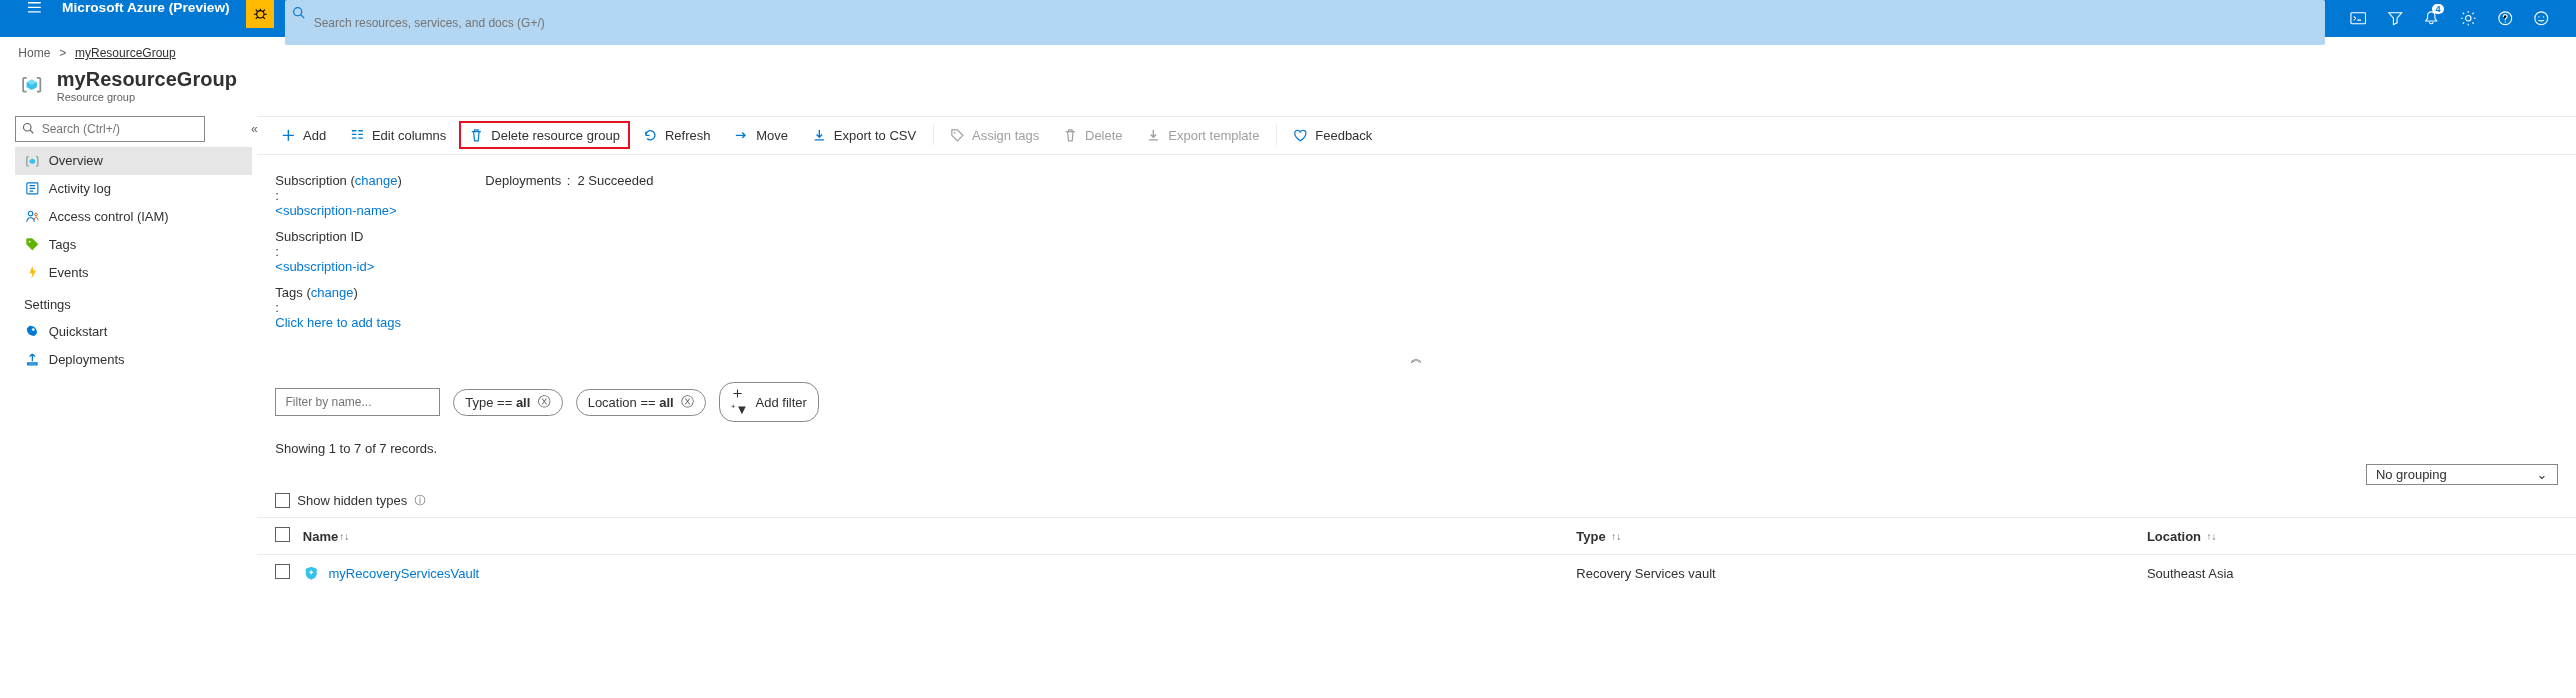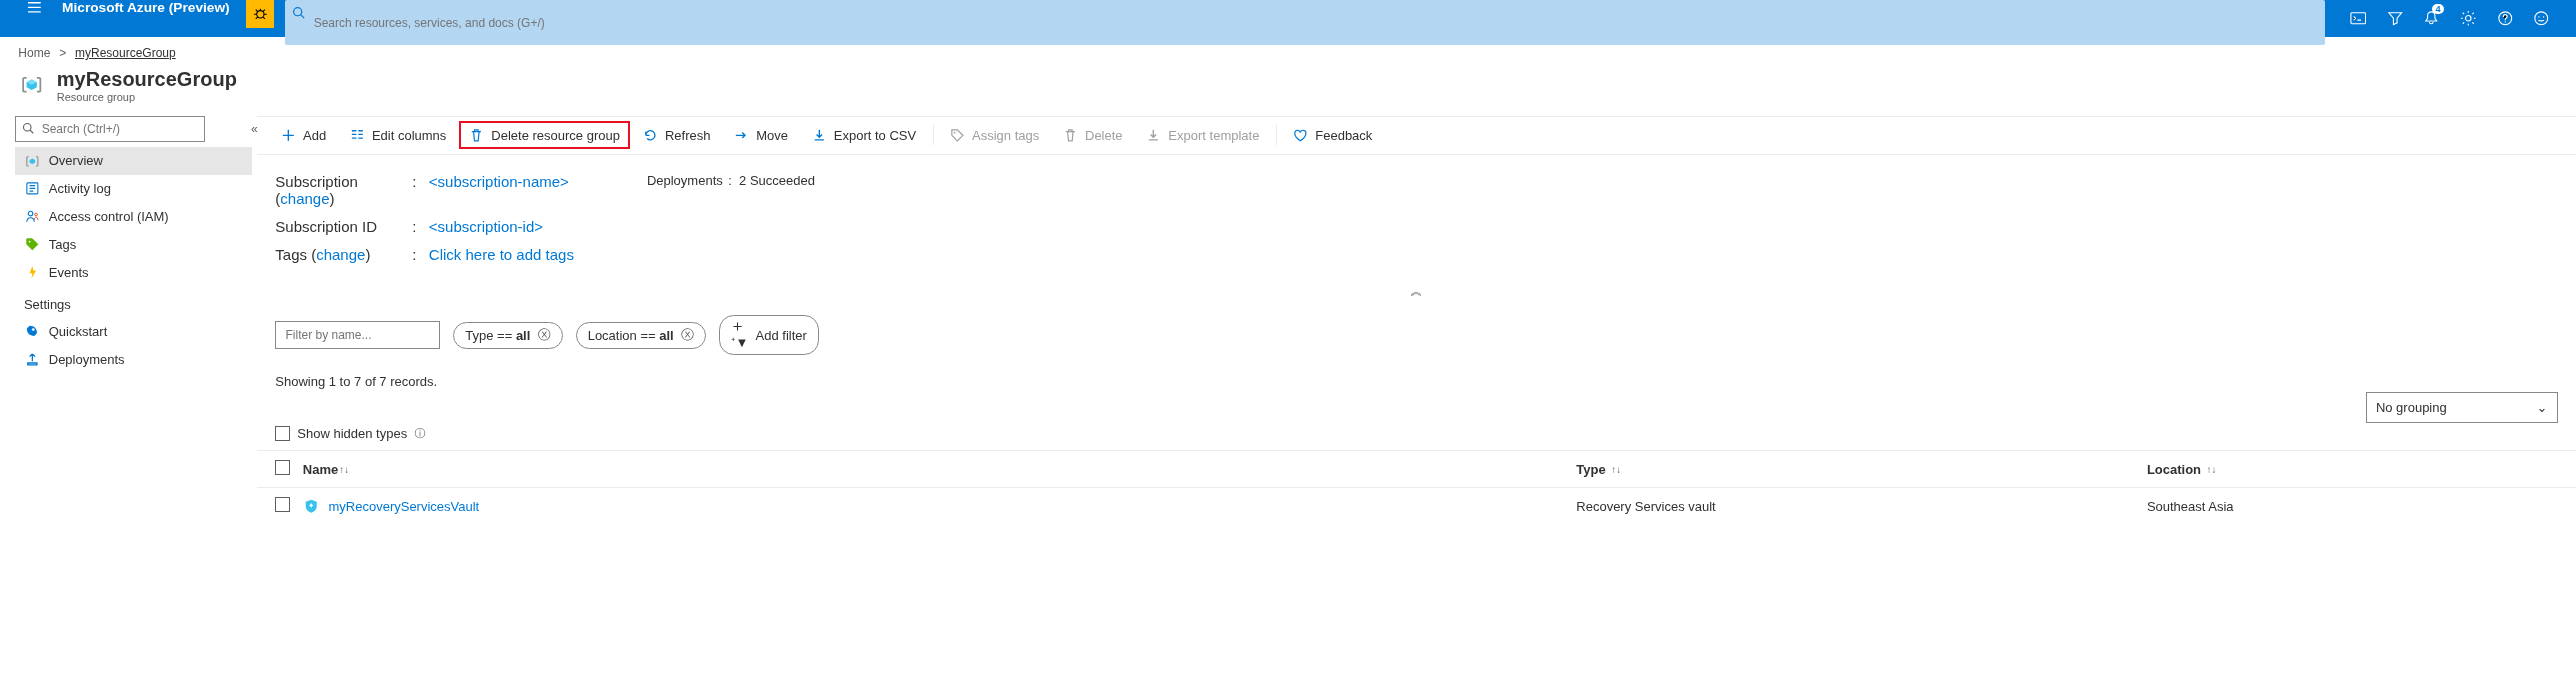--- a/index.html
+++ b/index.html
@@ -43,39 +43,39 @@
   .content { flex:1; border-top: 0.9px solid #edebe9; position: relative; }
   .toolbar { display:flex; align-items:center; gap: 1.8px; padding: 3.7px 13px; border-bottom: 0.9px solid #edebe9; flex-wrap:wrap;}
   .toolbar .tbtn { display:flex; align-items:center; gap:7.3px; padding: 7.3px 11px; cursor:pointer; color:#323130; font-size:13px; }
   .toolbar .tbtn .ic { color:#0078d4; }
   .toolbar .tbtn.disabled { color: #a19f9d; }
   .toolbar .tbtn.disabled .ic { color:#a19f9d; }
   .toolbar .sep { width:0.9px; height:20px; background:#edebe9; margin:0 3.7px; }
   .toolbar .highlight { border: 2.7px solid #e81123; padding: 4.6px 8.2px !important; }
   
   .summary { padding: 13px 18.3px; display:flex; gap: 73px; }
-  .summary-left .row { display:flex; padding: 5.5px 0; font-size:15px; }
+  .summary-left .row { display:flex; padding: 5.5px 0; font-size:13px;flex-direction:column; }
   .summary-left .label { width: 137px; }
   .summary-left .colon { width: 16.5px; }
   .summary-left .val.link, a.link { color:#0078d4; cursor:pointer; }
   .summary-right .row { display:flex; padding:5.5px 0; font-size:13px;}
   .summary-right .label { margin-right:5.5px;}
   .expand-arrow { text-align:center; color:#605e5c; cursor:pointer; padding: 1.8px 0 9.2px 0; }
   
   .filter-row { display:flex; align-items:center; gap:13px; padding: 5.5px 18.3px; }
   .filter-row .filter-input { height:27.5px; width:165px; border:0.9px solid #8a8886; padding:0 9.2px; font-size:12px; }
   .pill { border:0.9px solid #8a8886; border-radius:14.7px; padding: 3.7px 11px; font-size:13px; display:flex; align-items:center; gap:7.3px; cursor:pointer; }
   .pill .x { color:#605e5c; }
   .pill strong { font-weight:600; }
   .pill.addf .ic { color:#323130; }
   
   .info-row { display:flex; align-items:center; gap:18.3px; padding: 13px 18.3px 9.2px 18.3px; justify-content:space-between;}
   .info-row .left { display:flex; align-items:flex-start; gap:37px; font-size:13px;flex-direction:column; }
   .checkbox-square { width:14.7px; height:14.7px; border:0.9px solid #605e5c; display:inline-block; }
-  .grouping-select { width:192px; height:31px; border:0.9px solid #8a8886; padding:0 9.2px; display:flex; align-items:center; justify-content:space-between; font-size:13px; cursor:pointer;}
+  .grouping-select { width:192px; height:21px; border:0.9px solid #8a8886; padding:0 9.2px; display:flex; align-items:center; justify-content:space-between; font-size:13px; cursor:pointer;}
   
   .table-head { display:flex; padding: 9.2px 18.3px; border-top:0.9px solid #edebe9; border-bottom:0.9px solid #edebe9; font-size:13px; font-weight:600; align-items:center;}
   .table-head .col-cb { width:27.5px; }
   .table-head .col-name { flex: 1 1 45%; display:flex; align-items:center; gap:1px;}
   .table-head .col-type { flex: 0 0 25%; display:flex; align-items:center; gap:5.5px;}
   .table-head .col-loc { flex: 0 0 18%; display:flex; align-items:center; gap:5.5px;}
   
   .table-row { display:flex; padding: 9.2px 18.3px; font-size:13px; align-items:center;}
   .table-row .col-cb { width:27.5px; }
   .table-row .col-name { flex: 1 1 45%; display:flex; align-items:center; gap:9.2px;}

